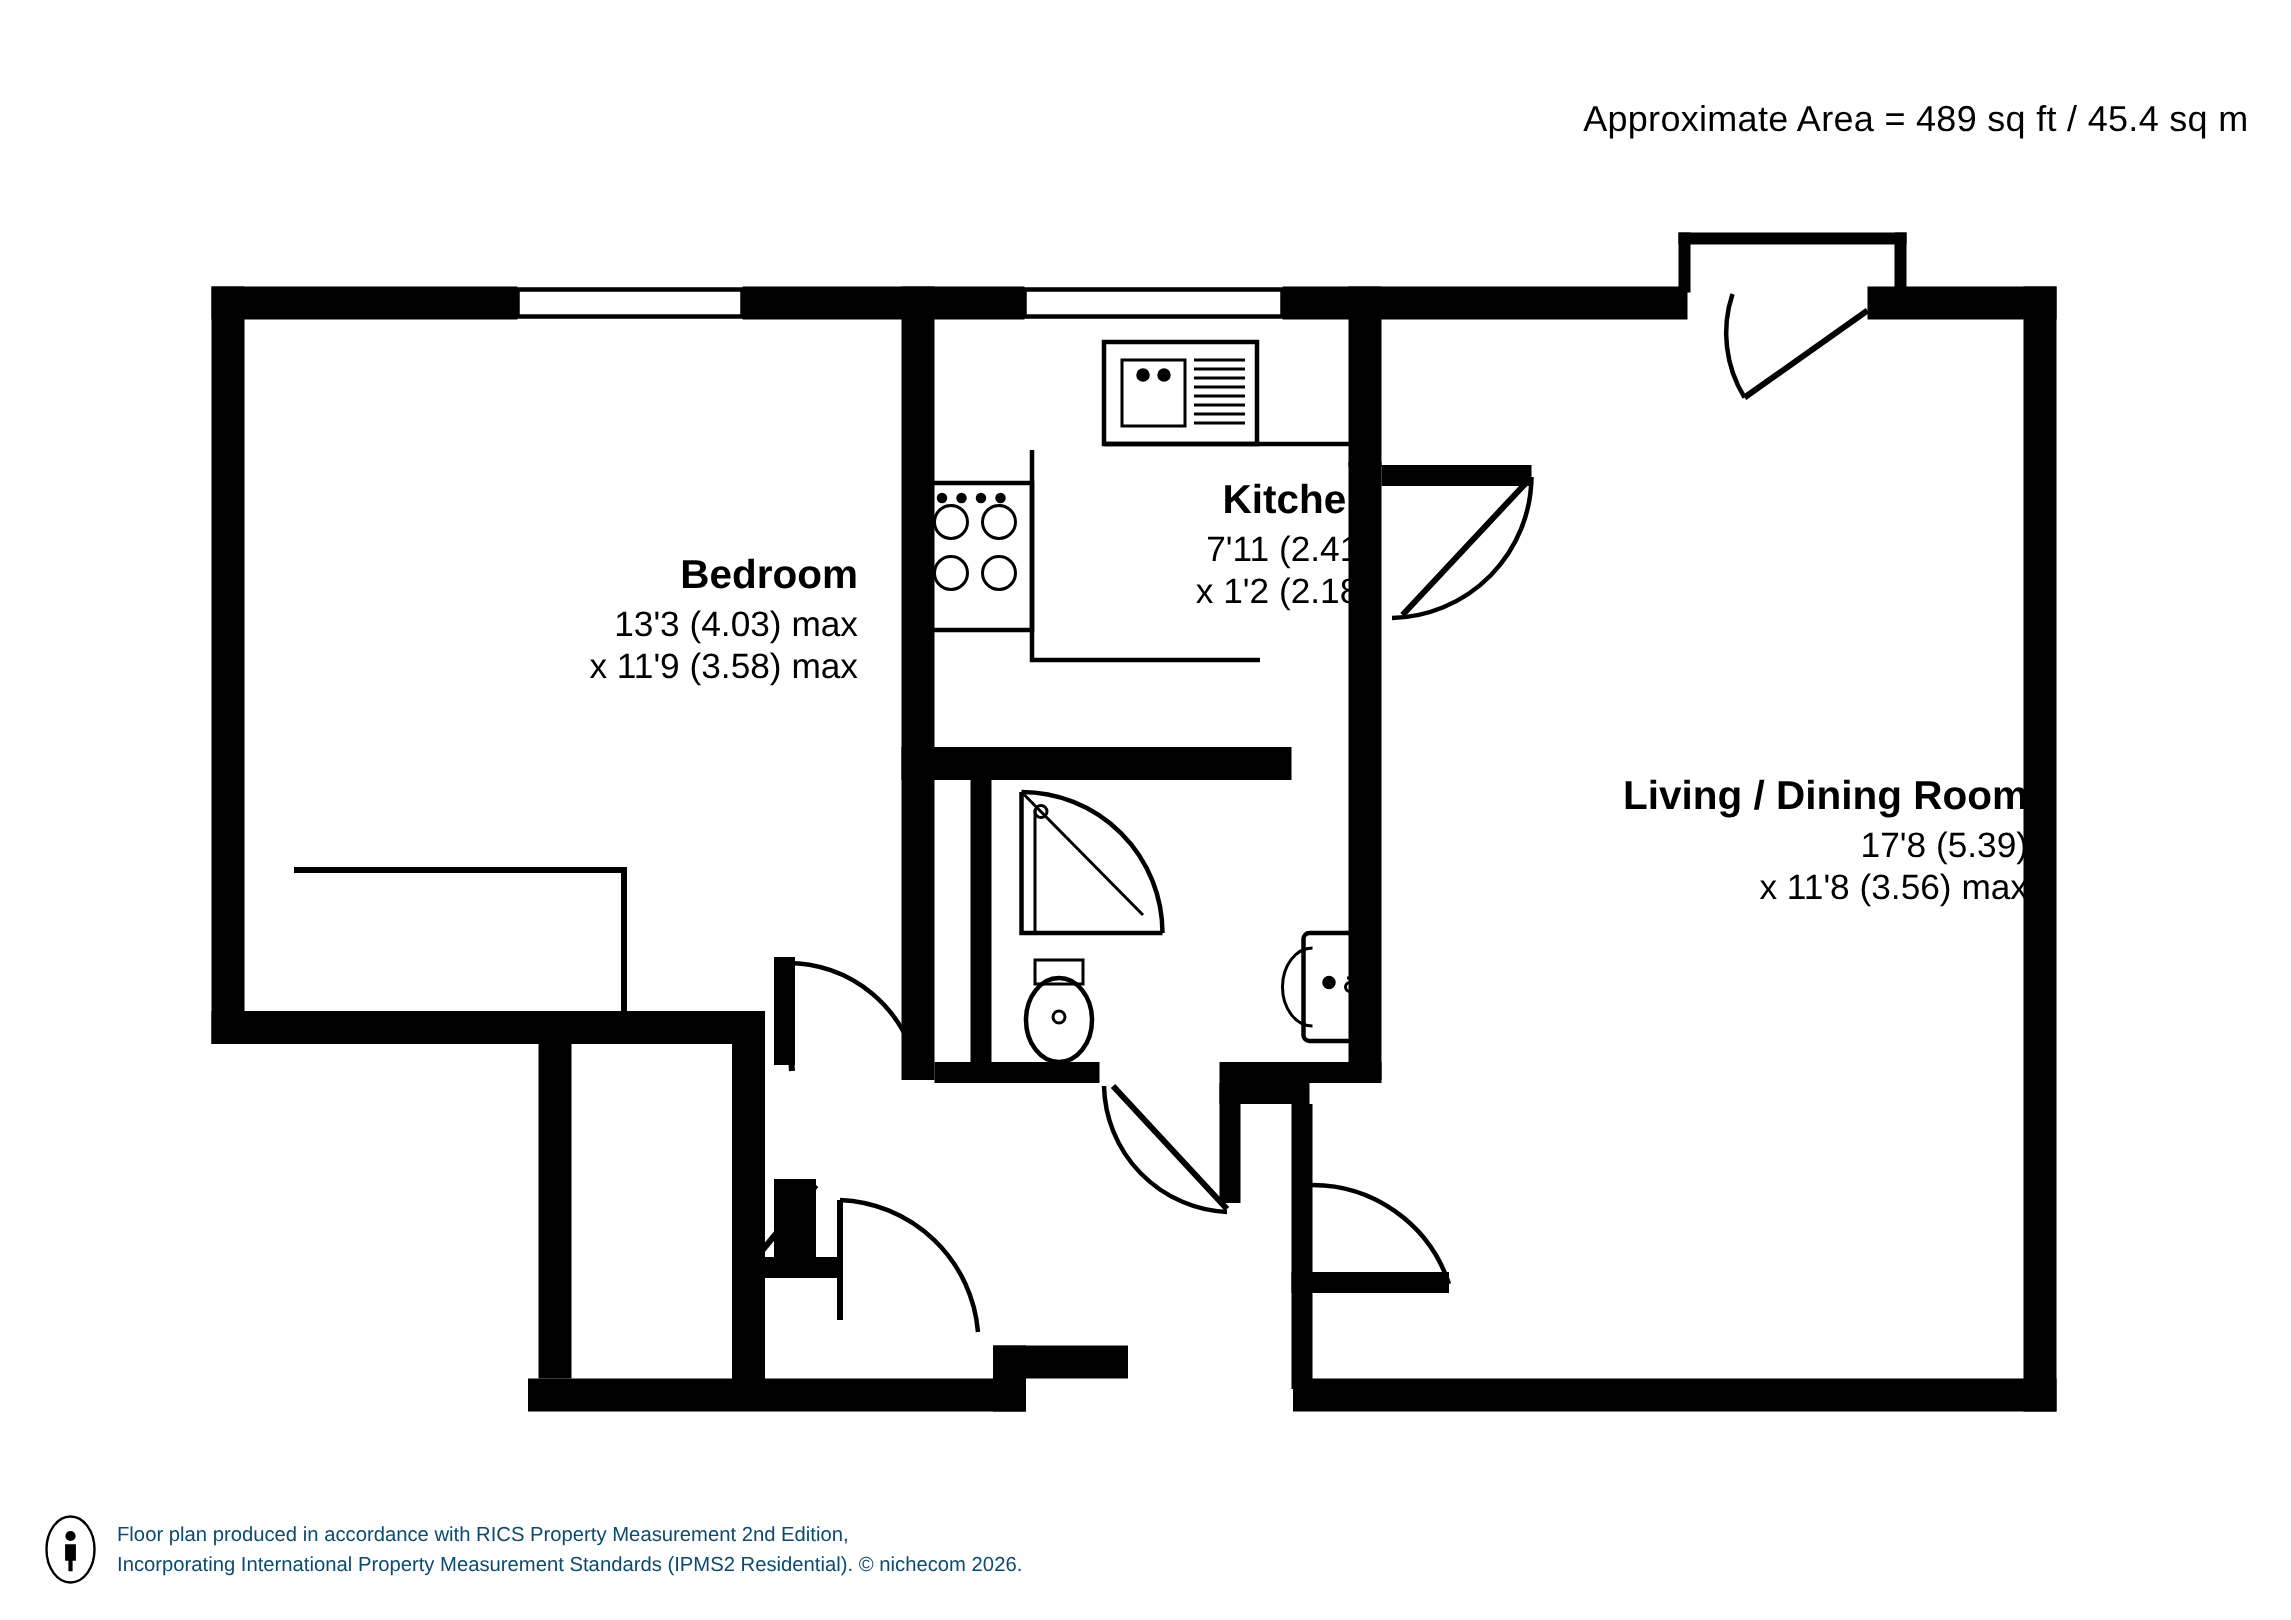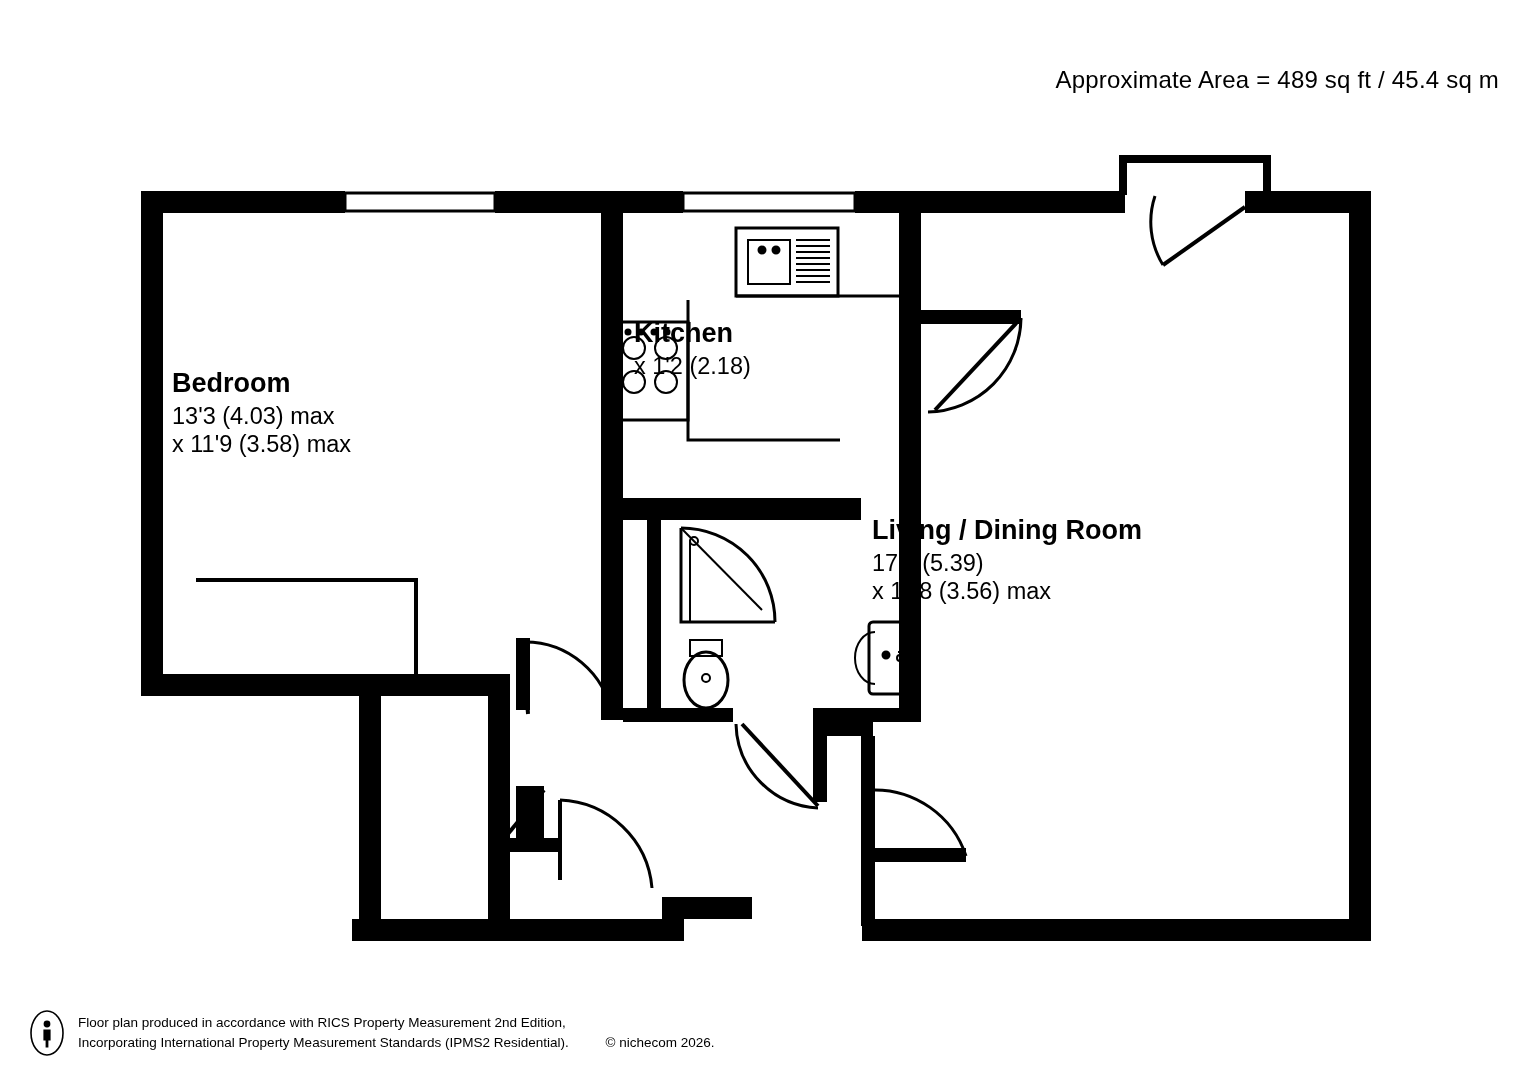--- a/index.html
+++ b/index.html
@@ -40,21 +40,21 @@
     position: absolute;
     left: 0;
     top: 0;
     width: 1527px;
     height: 1000px;
   }
 
   
   .room-label {
     position: absolute;
-    text-align: left;
+    text-align: right;
     line-height: 1.18;
     white-space: nowrap;
   }
   .room-label .rm-name {
     font-size: 27px;
     font-weight: bold;
     display: block;
     margin-bottom: 3px;
   }
   .room-label .rm-dim {
@@ -76,24 +76,24 @@
   }
   #footer-icon {
     width: 34px;
     height: 46px;
     margin-right: 14px;
     flex: 0 0 auto;
   }
   #footer-text {
     font-size: 13.5px;
     line-height: 1.45;
-    color: #000000;
+    color: #0c4a6e;
   }
   #footer-text .ftr-line { display: block; white-space: nowrap; }
-  .copy-mark { white-space: nowrap; margin-left: 33px; }
+  .copy-mark { white-space: nowrap; }
 </style>
 </head>
 <body>
 
 <div id="area-header">
   <div id="area-text">Approximate Area = 489 sq ft / 45.4 sq m</div>
 </div>
 
 <svg id="plan" viewBox="0 0 1527 1000">
 
@@ -227,20 +227,21 @@
 </svg>
 
 <div class="room-label" id="label-bedroom">
   <span class="rm-name">Bedroom</span>
   <span class="rm-dim">13'3 (4.03) max</span>
   <span class="rm-dim">x 11'9 (3.58) max</span>
 </div>
 
 <div class="room-label" id="label-kitchen">
   <span class="rm-name">Kitchen</span>
+  <span class="rm-dim">7'11 (2.41)</span>
   <span class="rm-dim">x 1'2 (2.18)</span>
 </div>
 
 <div class="room-label" id="label-living">
   <span class="rm-name">Living / Dining Room</span>
   <span class="rm-dim">17'8 (5.39)</span>
   <span class="rm-dim">x 11'8 (3.56) max</span>
 </div>
 
 <div id="footer">

